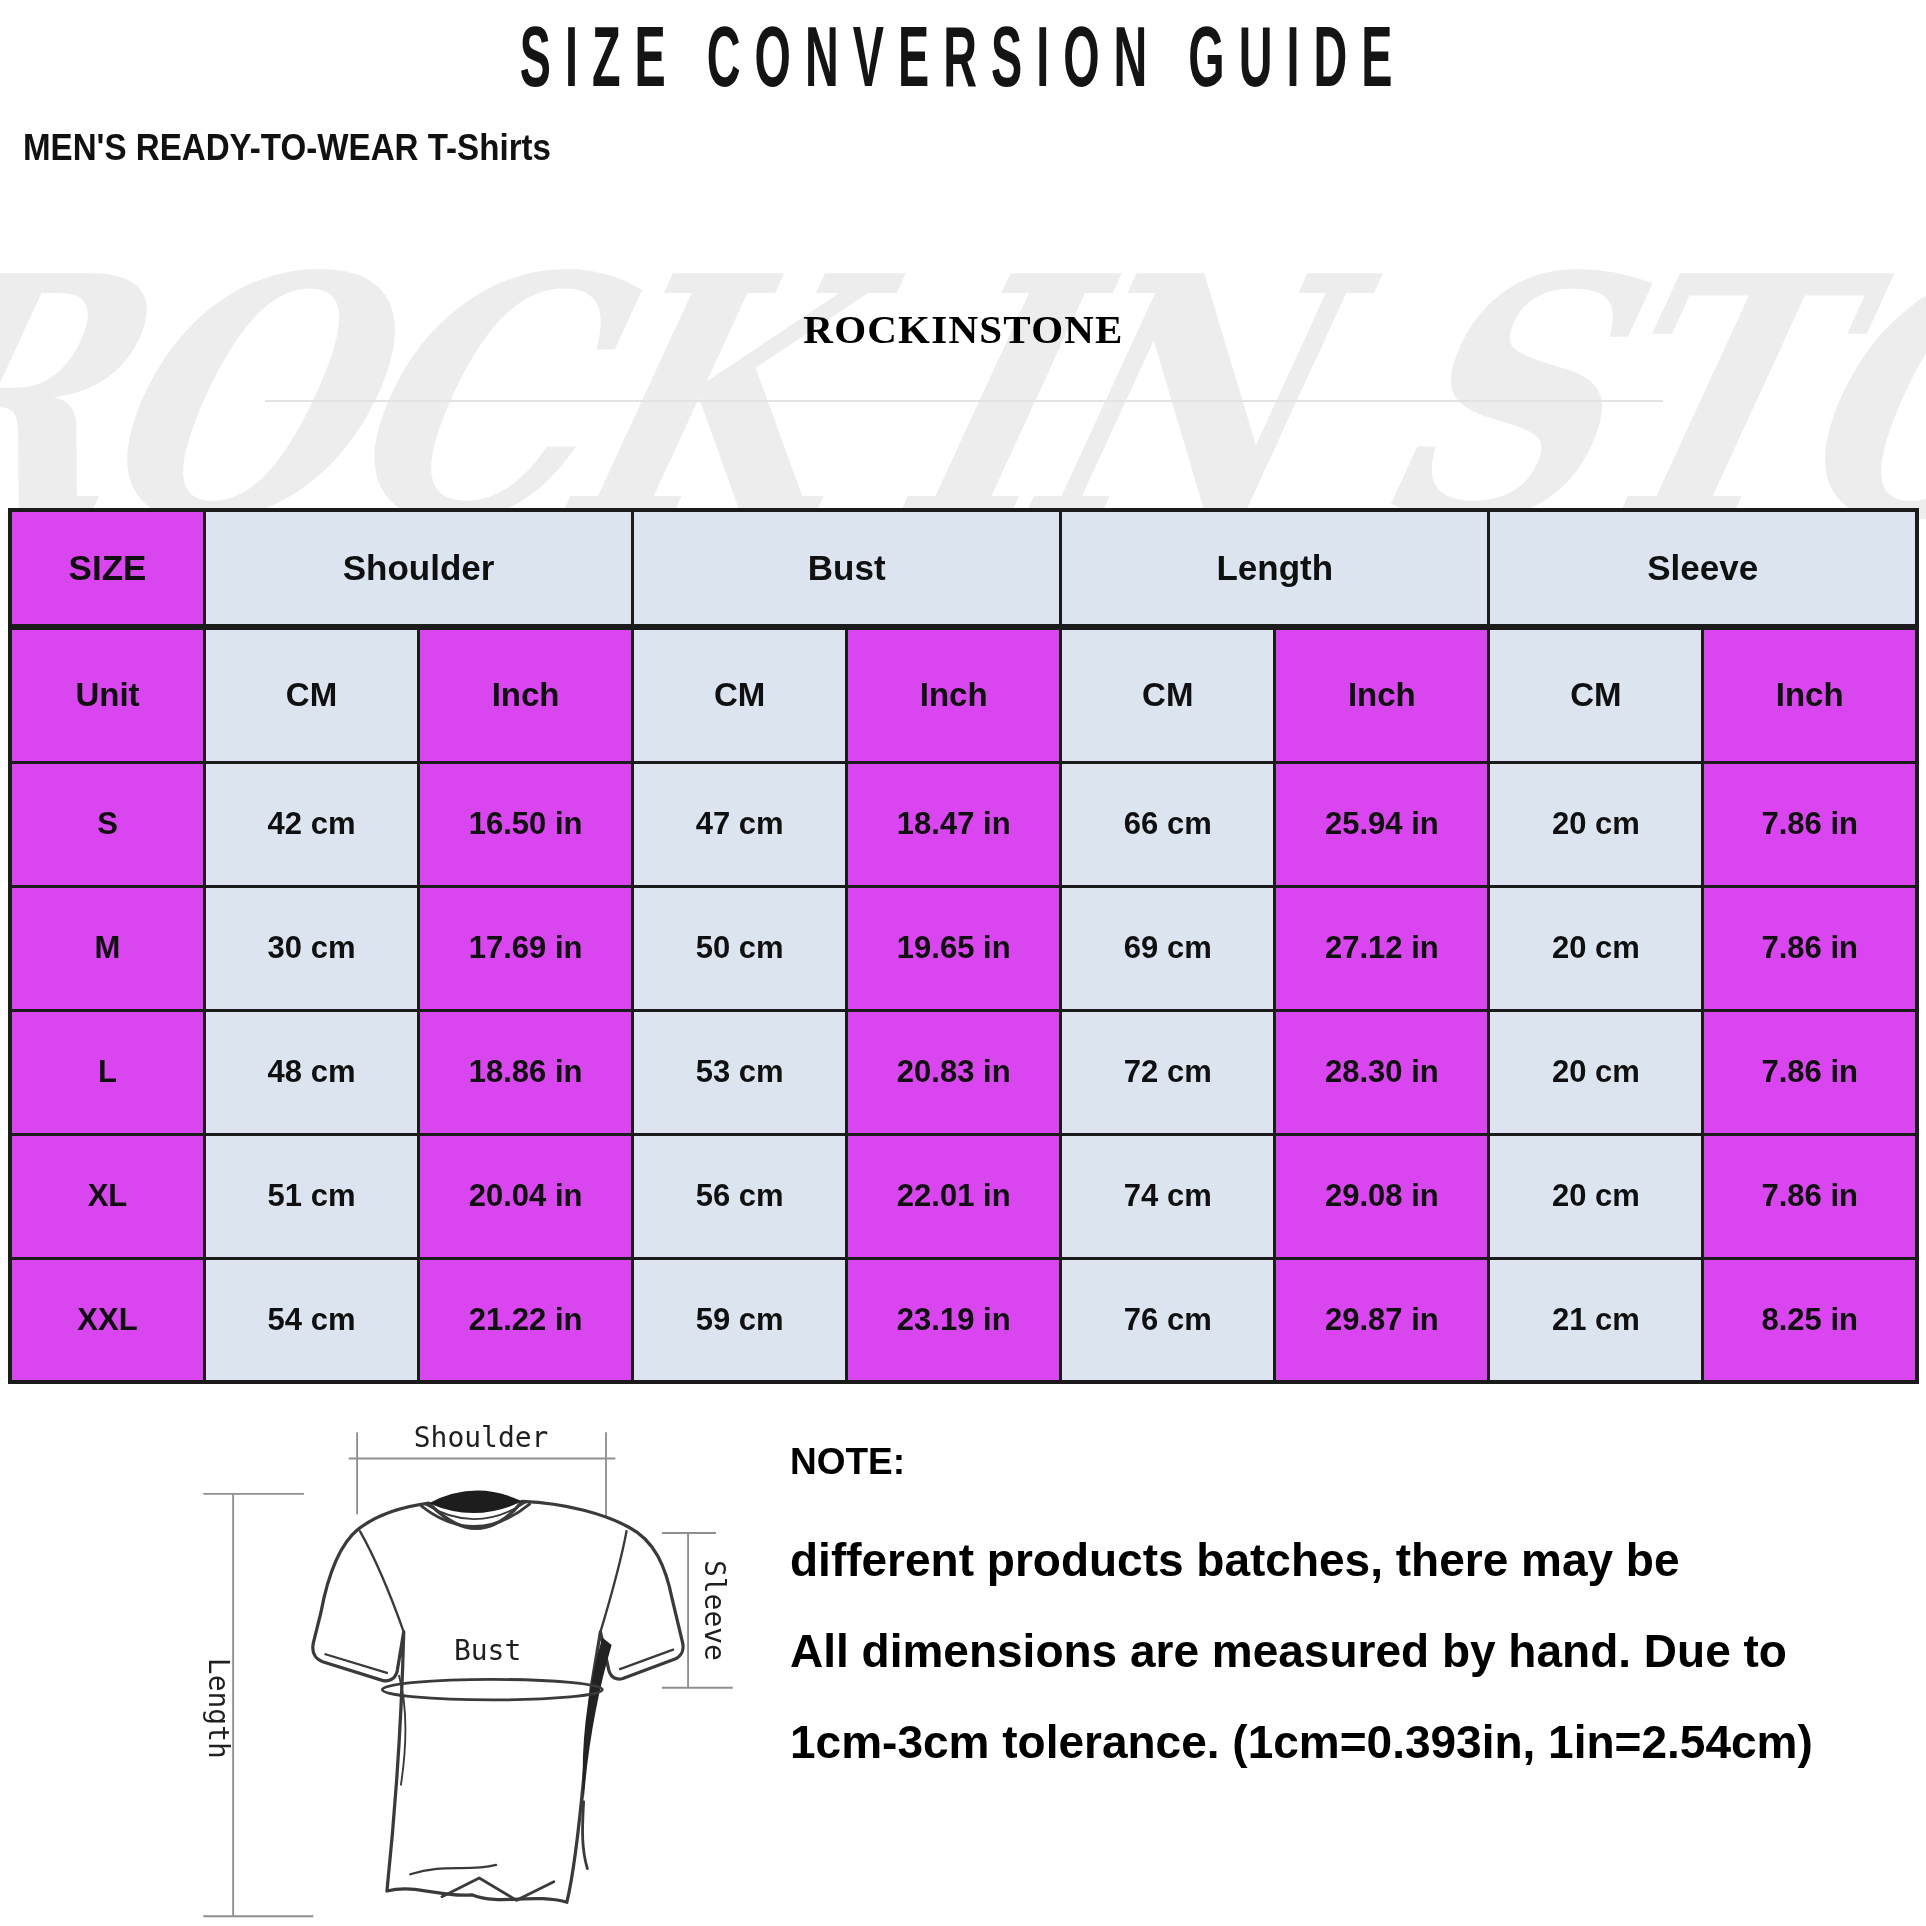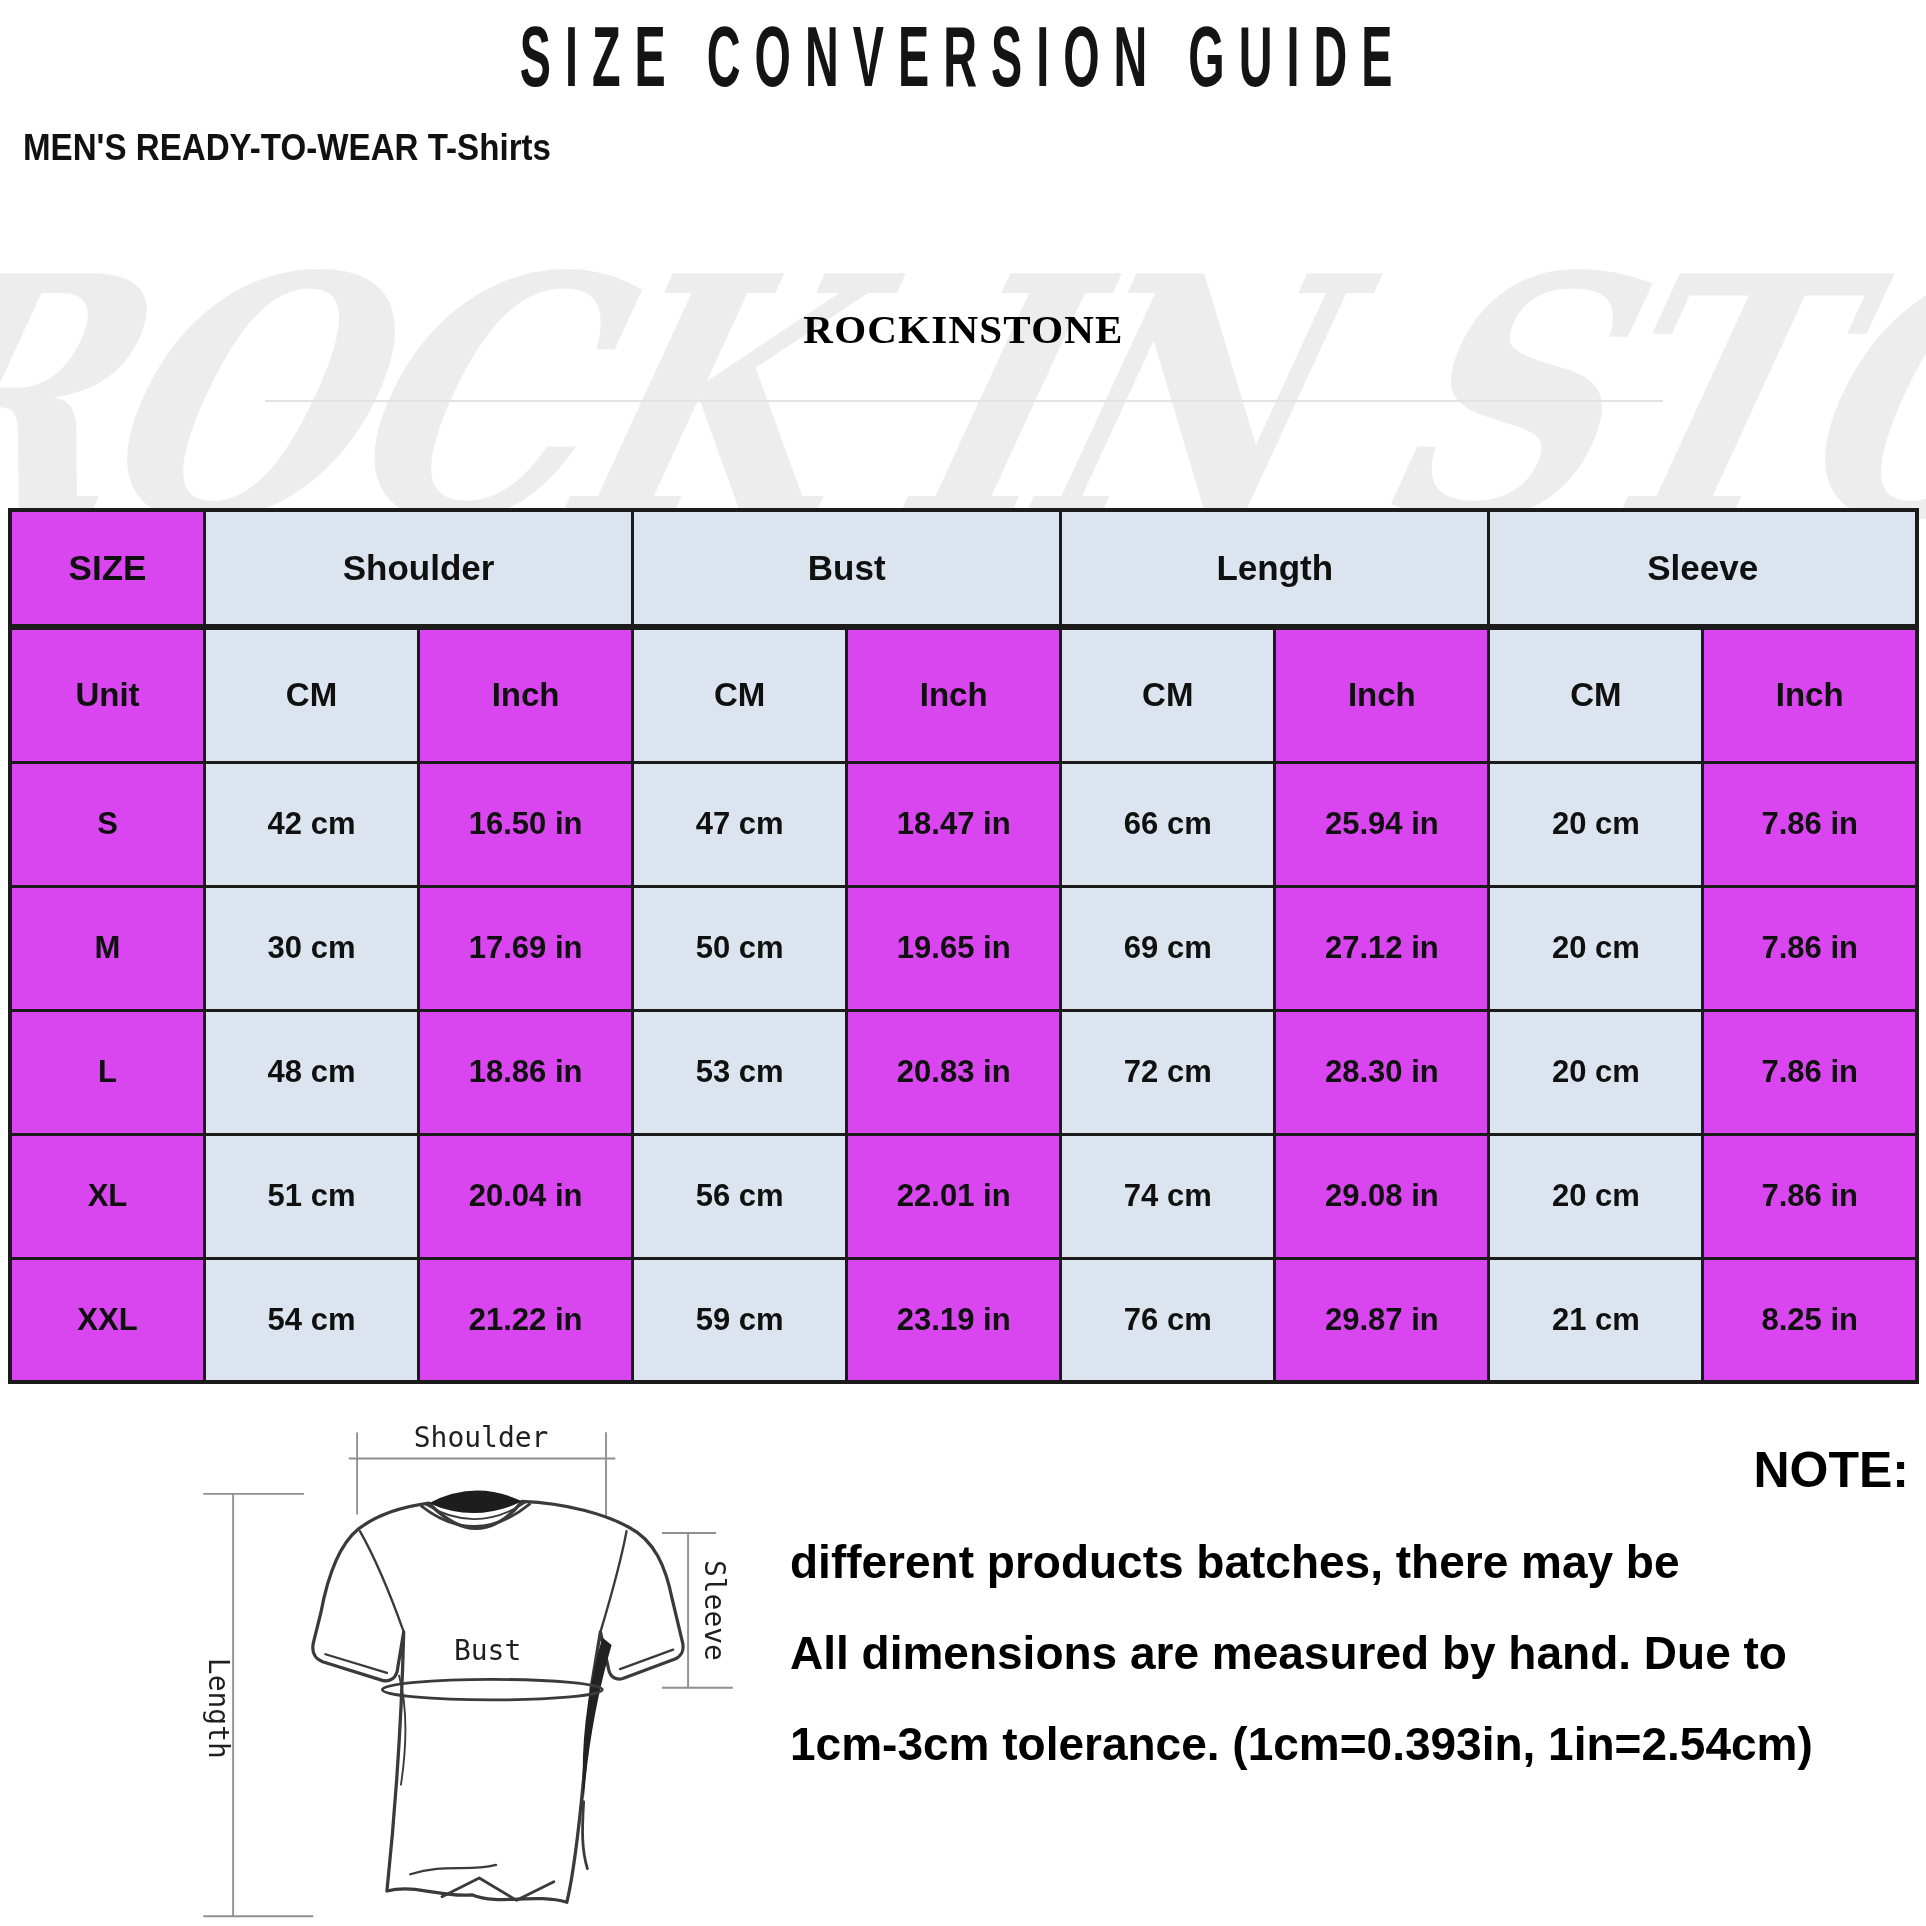--- a/index.html
+++ b/index.html
@@ -45,21 +45,21 @@
   .size-table td.blue { background:#dce4ef; }
   .size-table td.white { background:#d946ef; }
 
   
   .sketch { position:absolute; top:1410px; left:166px; width:578px; z-index:1; }
   .sketch svg { display:block; width:100%; height:auto; }
   .sketch text { font-family:"DejaVu Sans Mono", monospace; font-size:30px; fill:#1f1f1f; }
 
   
   .note { position:absolute; top:1441px; left:790px; width:1119px; z-index:1; color:#000; }
-  .note .note-heading { font-size:50px; font-weight:700; margin-bottom:18px;text-align:right; }
+  .note .note-heading { font-size:37px; font-weight:700; margin-bottom:32px; }
   .note .note-line { font-size:46px; font-weight:700; line-height:91px; white-space:nowrap; }
 </style>
 </head>
 <body>
 
 <div class="page">
 
   <div class="wm">
     <span>ROCK IN STONE</span>
   </div>

